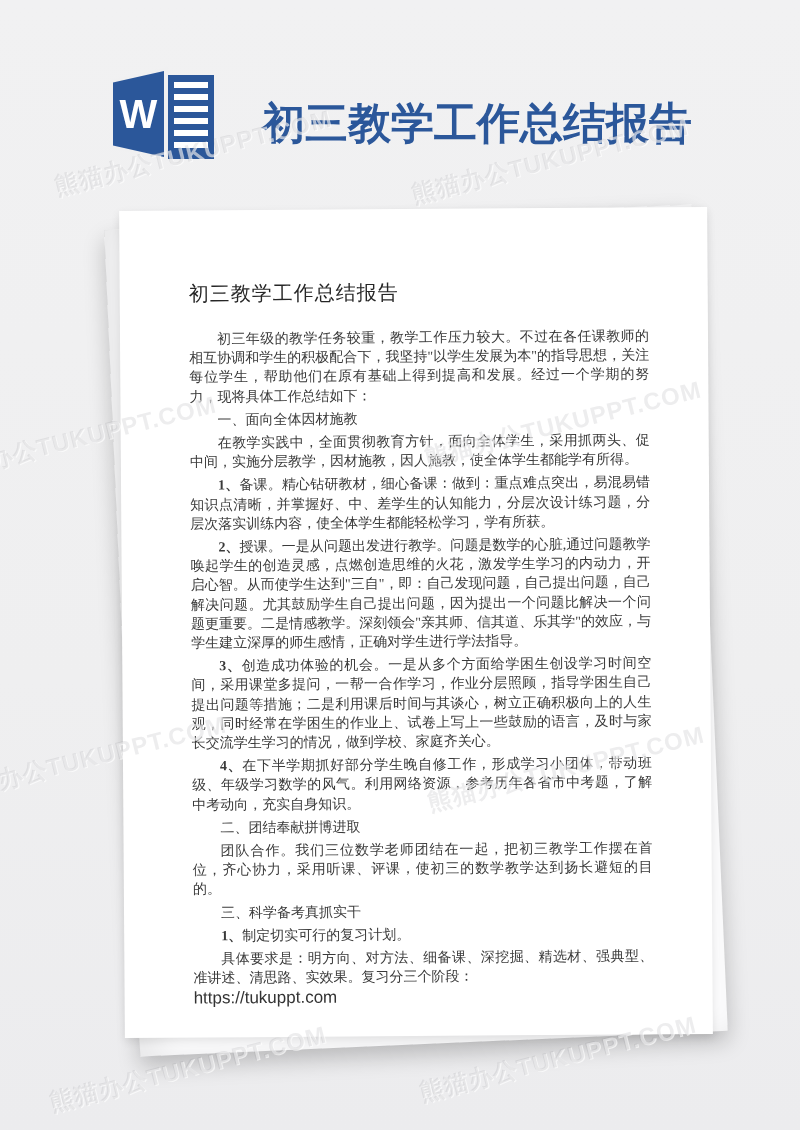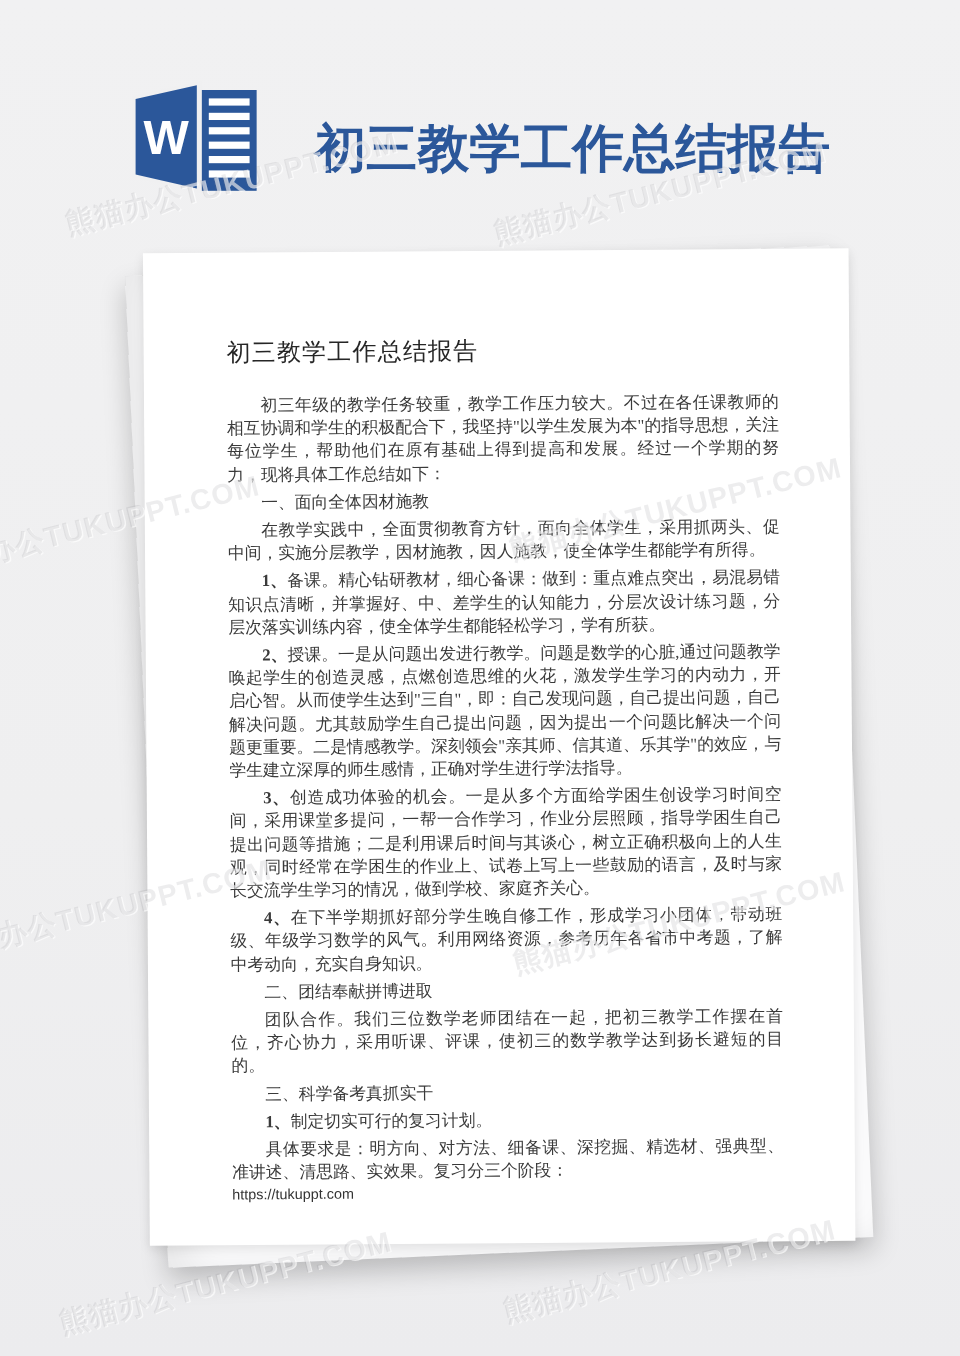--- a/index.html
+++ b/index.html
@@ -25,21 +25,21 @@
         padding:70px 59px 0 69px;box-sizing:border-box;}
 
   
   .doc-title{margin:0 0 22px 0;font-size:20px;font-weight:500;color:#262626;
         font-family:"Liberation Serif","DejaVu Serif",serif;letter-spacing:1px;}
   .doc-body{font-family:"Liberation Serif","DejaVu Serif",serif;
         font-size:14px;line-height:19.2px;color:#3a3a3a;text-align:justify;}
   .doc-body p{margin:0 0 4px 0;text-indent:2em;}
   .doc-body p.heading{margin-top:4px;}
   .doc-body b{font-weight:700;}
-  .doc-footer{position:absolute;left:69px;top:778px;font-size:12px;color:#333;
+  .doc-footer{position:absolute;left:69px;top:778px;font-size:17px;color:#333;
         font-family:"Liberation Sans","DejaVu Sans",sans-serif;}
 
   
   .wm-layer{position:absolute;inset:0;z-index:5;pointer-events:none;}
   .wm{position:absolute;white-space:nowrap;font-weight:700;font-size:24px;
       letter-spacing:1px;color:rgba(115,115,122,0.13);
       text-shadow:1px 1px 0 rgba(255,255,255,0.65);
       transform:rotate(-14deg);transform-origin:0 50%;
       font-family:"Liberation Sans","DejaVu Sans",sans-serif;}
 </style>

